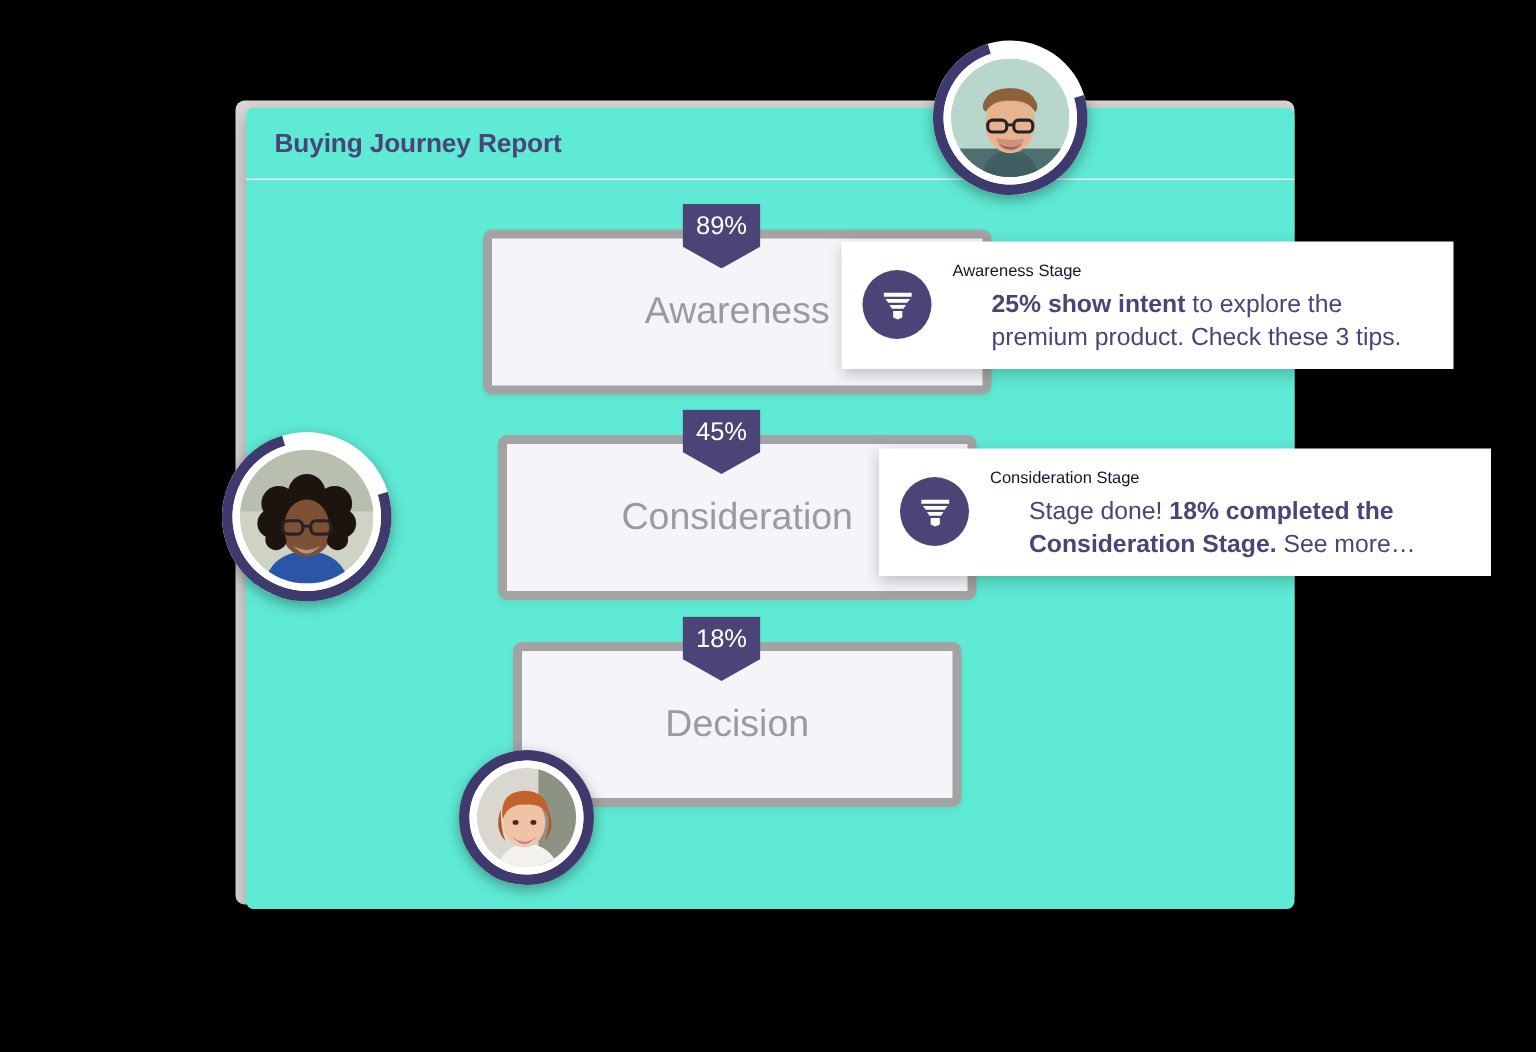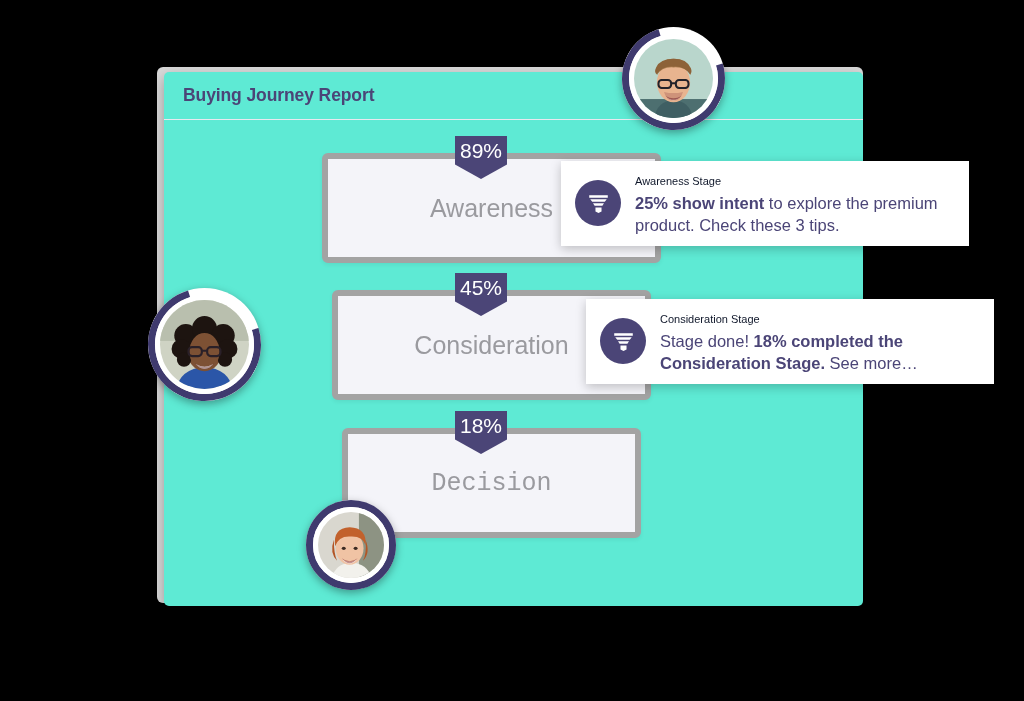--- a/index.html
+++ b/index.html
@@ -85,21 +85,21 @@
     white-space: nowrap;
   }
 
   
   .pct-badge {
     position: absolute;
     width: 52px;
     height: 43px;
     background: #4b4577;
     color: #ffffff;
-    font-size: 21px;
+    font-size: 17px;
     text-align: center;
     line-height: 29px;
     clip-path: polygon(0 0, 100% 0, 100% 66%, 50% 100%, 0 66%);
     z-index: 4;
   }
 
   
   .tip-card {
     position: absolute;
     background: #ffffff;
@@ -129,20 +129,21 @@
     font-size: 11px;
     color: #0f172a;
     margin-bottom: 6px;
     white-space: nowrap;
   }
 
   .tip-text {
     font-size: 16.5px;
     color: #4b4577;
     line-height: 1.33;
+    margin-left: 26px;
   }
   .tip-text b { font-weight: bold; }
 
   
   .avatar {
     position: absolute;
     border-radius: 50%;
     z-index: 9;
     background: #ffffff;
     box-shadow: 0 3px 9px rgba(0,0,0,0.35);
@@ -192,21 +193,21 @@
     </div>
 
     <div class="stage-row">
       <div class="stage-bar" style="left:168px; top:218px; width:319px;">
         <div class="stage-label">Consideration</div>
       </div>
       <div class="pct-badge" style="left:291px; top:201px;">45%</div>
     </div>
 
     <div class="stage-row">
-      <div class="stage-bar" style="left:178px; top:356px; width:299px;font-family:Liberation Mono, monospace;">
+      <div class="stage-bar" style="left:178px; top:356px; width:299px;">
         <div class="stage-label">Decision</div>
       </div>
       <div class="pct-badge" style="left:291px; top:339px;">18%</div>
     </div>
 
   </div>
 
   <div class="tip-card" style="left:561px; top:161px; width:408px; height:85px;">
     <div class="tip-icon">
       <svg viewBox="0 0 32 32" width="27" height="27" aria-hidden="true">

